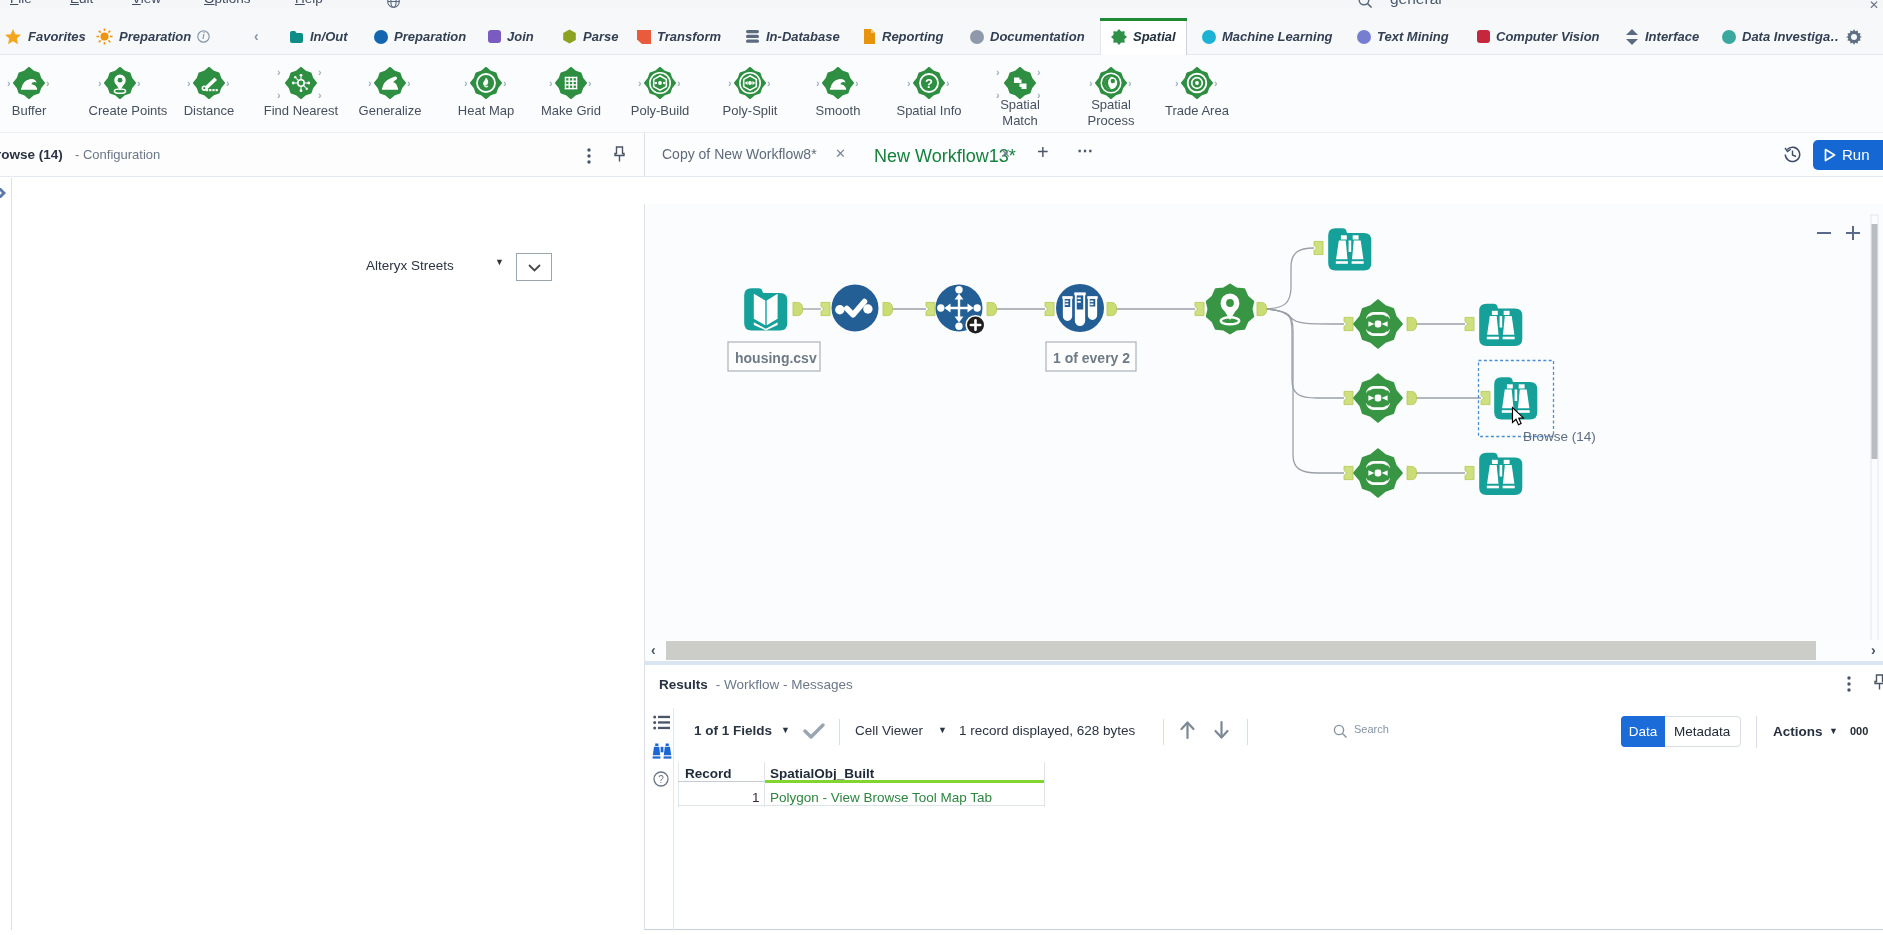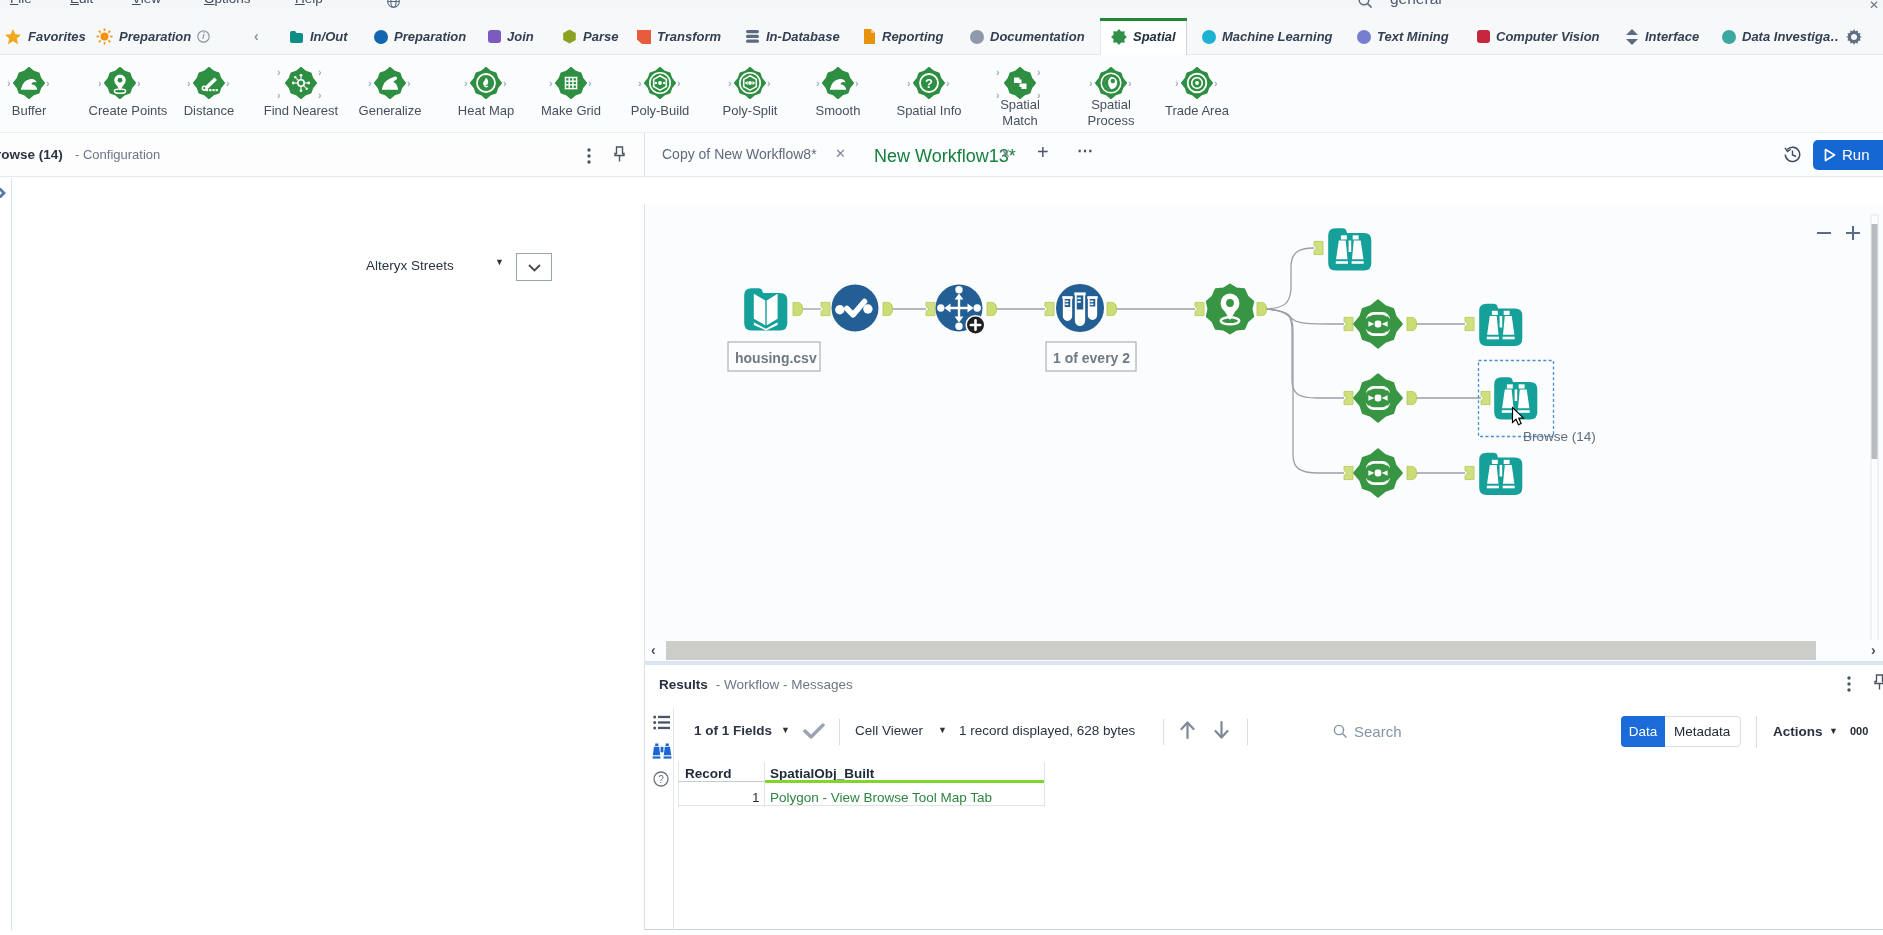--- a/index.html
+++ b/index.html
@@ -647,21 +647,21 @@
       <g stroke="#7d8896" stroke-width="2.2" fill="none" stroke-linecap="round" stroke-linejoin="round">
         <line x1="8.5" y1="2" x2="8.5" y2="17"></line>
         <path d="M2.5,11 L8.5,17.5 L14.5,11"></path>
       </g>
     </svg>
   <div class="vline" style="left:602px; top:58px; height:26px; background:#d8dee5"></div>
   <svg style="position:absolute; left:688px; top:63px" width="15" height="15" viewBox="0 0 15 15">
       <circle cx="6" cy="6" r="4.6" fill="none" stroke="#8494a5" stroke-width="1.4"></circle>
       <line x1="9.5" y1="9.5" x2="13.5" y2="13.5" stroke="#8494a5" stroke-width="1.4"></line>
     </svg>
-  <span style="position:absolute; left:709px; top:62px; font-size:15px; color:#8494a5;">Search</span>
+  <span style="position:absolute; left:709px; top:62px; font-size:11px; color:#8494a5;">Search</span>
 
   <div style="position:absolute; left:976px; top:55px; width:120px; height:31px; border:1px solid #d7dee5; border-radius:4px; background:#fff;"></div>
   <div style="position:absolute; left:976px; top:55px; width:44px; height:31px; background:#1b6bd8; border-radius:4px 0 0 4px; color:#fff; font-size:13.5px; text-align:center; line-height:31px;">Data</div>
   <span style="position:absolute; left:1029px; top:63px; font-size:13.5px; font-weight:normal; color:#222b36;">Metadata</span>
   <div class="vline" style="left:1111px; top:55px; height:32px; background:#d8dee5"></div>
   <span style="position:absolute; left:1128px; top:63px; font-size:13.5px; font-weight:bold; color:#28313f;">Actions</span>
   <span style="position:absolute; left:1184px; top:65px; font-size:9px; color:#28313f;">▼</span>
   <span style="position:absolute; left:1205px; top:64px; font-size:11px; font-weight:bold; color:#222b36; letter-spacing:0px;">000</span>
 
   <div class="vline" style="left:119px; top:101px; height:45px; background:#dfe4e9"></div>

